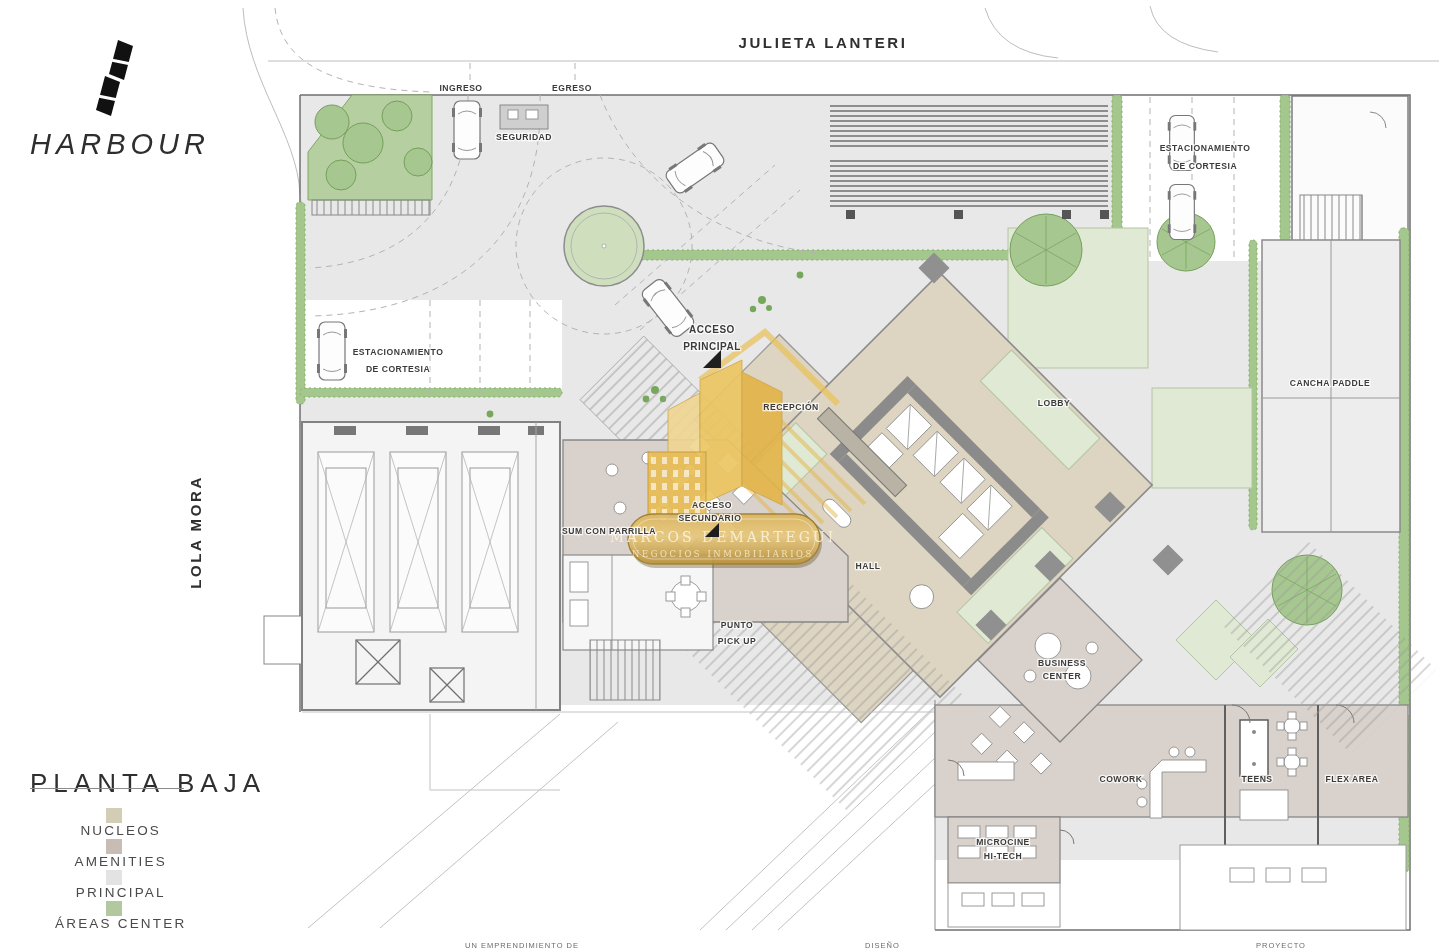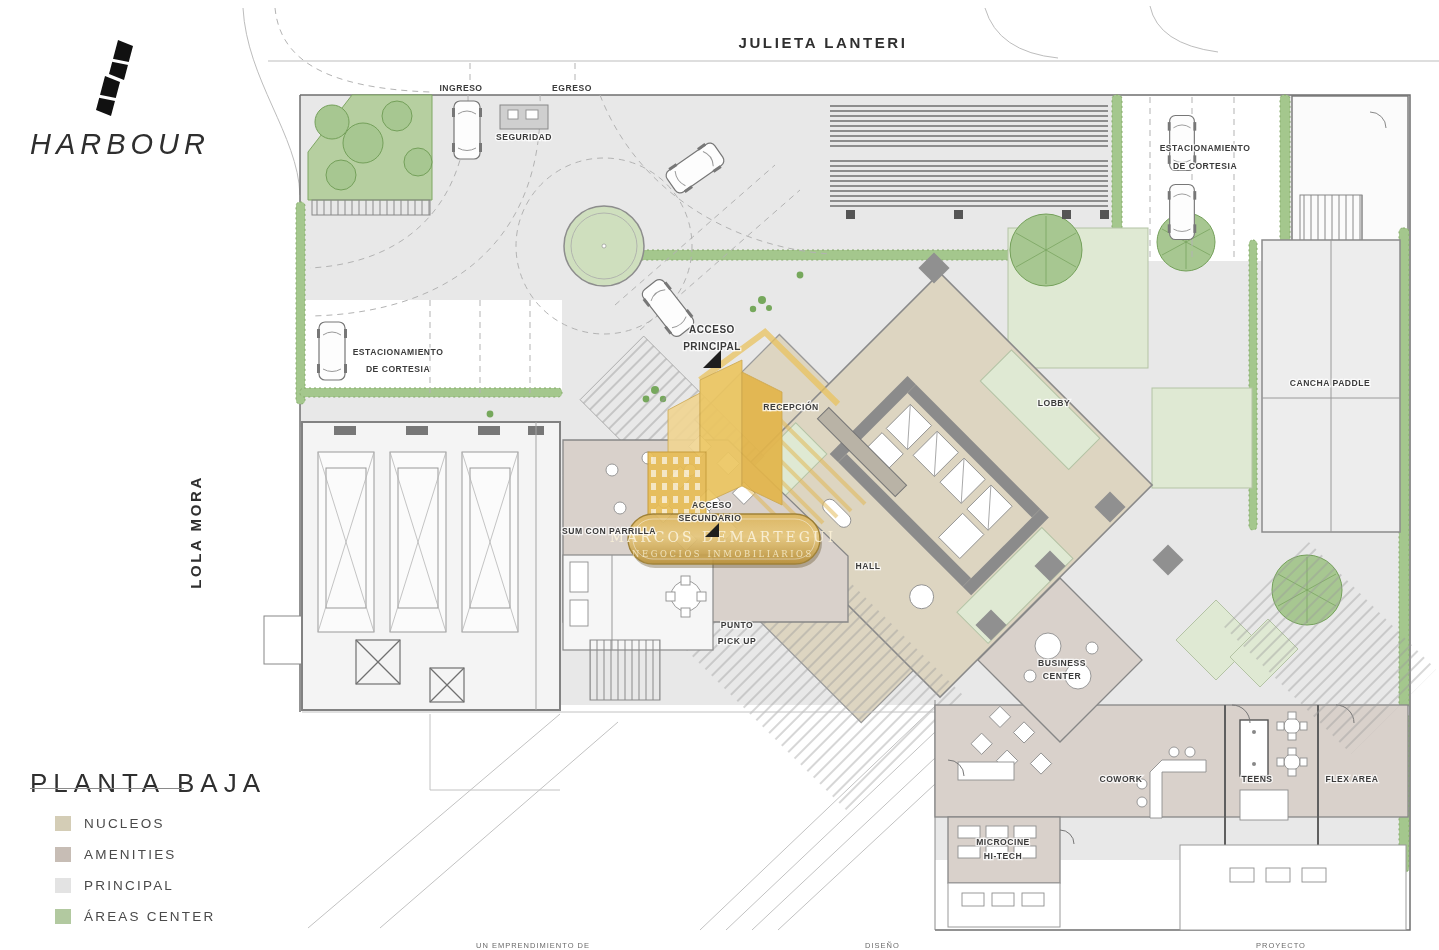--- a/index.html
+++ b/index.html
@@ -6,21 +6,21 @@
   body{width:1439px;height:950px;position:relative;overflow:hidden;
        font-family:"Liberation Sans",sans-serif;-webkit-font-smoothing:antialiased;}
   .abs{position:absolute;}
   
   #brand{left:15px;top:128px;width:210px;text-align:center;color:#2e2e2e;font-style:italic;}
   #brand .l1{font-size:29px;letter-spacing:5px;font-weight:400;}
   #brand .l2{font-size:29px;letter-spacing:9px;font-weight:400;margin-top:2px;}
   #plan-title{left:30px;top:748px;font-size:26px;letter-spacing:6px;color:#2f2f2f;font-weight:400;margin-top:20px;}
   #title-rule{left:30px;top:788px;width:154px;height:0;border-top:1px solid #8a8a8a;}
   #legend{left:55px;top:808px;}
-  .leg-row{display:flex;align-items:center;height:31px;}
+  .leg-row{display:flex;align-items:center;height:31px;flex-direction:column;}
   .leg-swatch{width:16px;height:15px;margin-right:13px;flex:0 0 auto;}
   .leg-label{font-size:13.5px;letter-spacing:2.2px;color:#4a4a4a;}
   
   .foot{top:941px;font-size:7.5px;letter-spacing:1px;color:#6a6a6a;white-space:nowrap;}
   #svg-plan{left:0;top:0;}
   text{font-family:"Liberation Sans",sans-serif;}
   .lbl{font-size:10px;font-weight:700;fill:#3b3b3b;letter-spacing:.5px;text-anchor:middle;
        paint-order:stroke;stroke:rgba(255,255,255,.78);stroke-width:2.6px;}
   .lbl-sm{font-size:8.6px;}
   .street-t{font-size:15px;font-weight:600;fill:#2f2f2f;letter-spacing:2.6px;text-anchor:middle;}
@@ -499,15 +499,15 @@
   <div class="leg-row">
     <span class="leg-swatch" style="background: rgb(227, 227, 227);"></span>
     <span class="leg-label">PRINCIPAL</span>
   </div>
   <div class="leg-row">
     <span class="leg-swatch" style="background: rgb(178, 201, 160);"></span>
     <span class="leg-label">ÁREAS CENTER</span>
   </div>
 </div>
 
-<div class="abs foot" style="left:442px;padding-left:34px;">UN EMPRENDIMIENTO DE</div>
+<div class="abs foot" style="left:431px;padding-left:34px;">UN EMPRENDIMIENTO DE</div>
 <div class="abs foot" style="left:865px;">DISEÑO</div>
 <div class="abs foot" style="left:1256px;">PROYECTO</div>
 
 </body></html>

